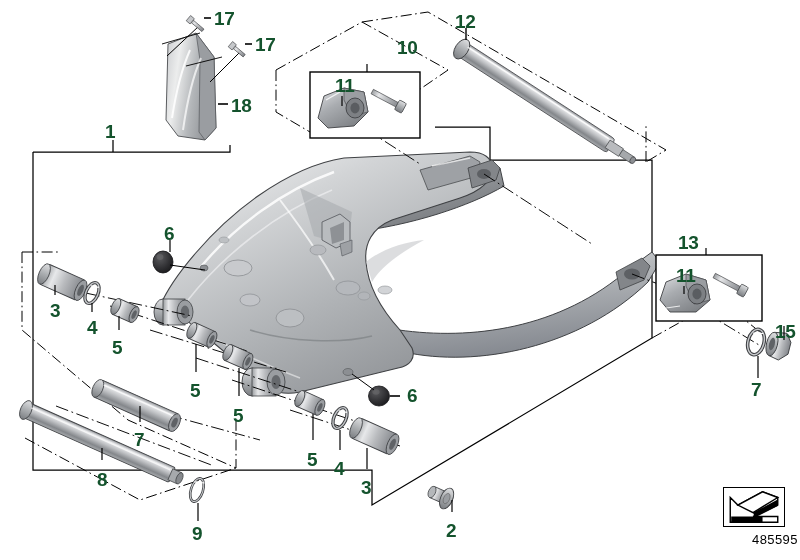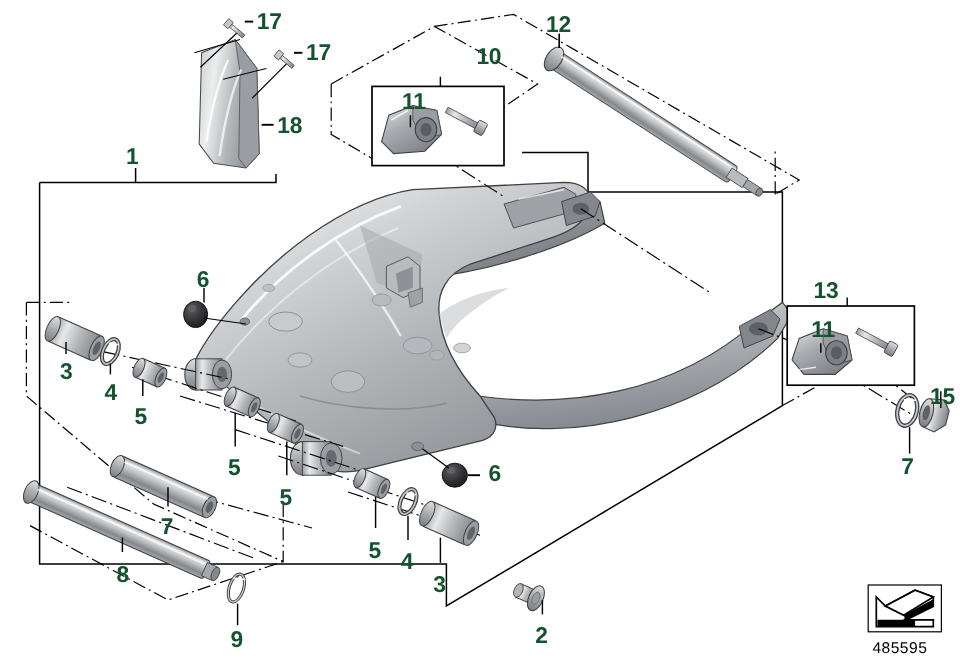--- a/index.html
+++ b/index.html
@@ -470,15 +470,15 @@
   <div class="callout" style="left:255px;top:35px;">17</div>
 
   <div class="logo-box" style="left:723px;top:487px;width:62px;height:40px;">
     <svg viewBox="0 0 62 40" width="60" height="38">
       <path d="M6,20 L6,10 L14,18 L40,4 L56,10 L56,18 L30,30 L56,30 L56,36 L6,36 Z" fill="#ffffff" stroke="#000" stroke-width="1.5" stroke-linejoin="miter"></path>
       <path d="M14,18 L40,4 L56,10 L30,26 Z" fill="#ffffff" stroke="#000" stroke-width="1.5"></path>
       <path d="M30,26 L56,12 L56,19 L32,31 Z" fill="#000000"></path>
       <path d="M7,30 L40,30 L40,36 L7,36 Z" fill="#000000"></path>
     </svg>
   </div>
-  <div class="partno" style="left:727px;top:532px;">485595</div>
+  <div class="partno" style="left:752px;top:532px;">485595</div>
 
 </div>
 
 </body></html>

